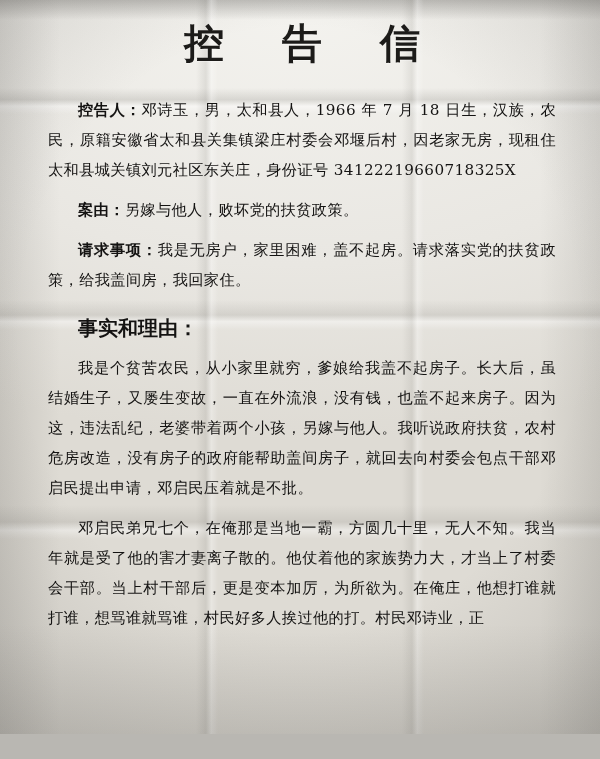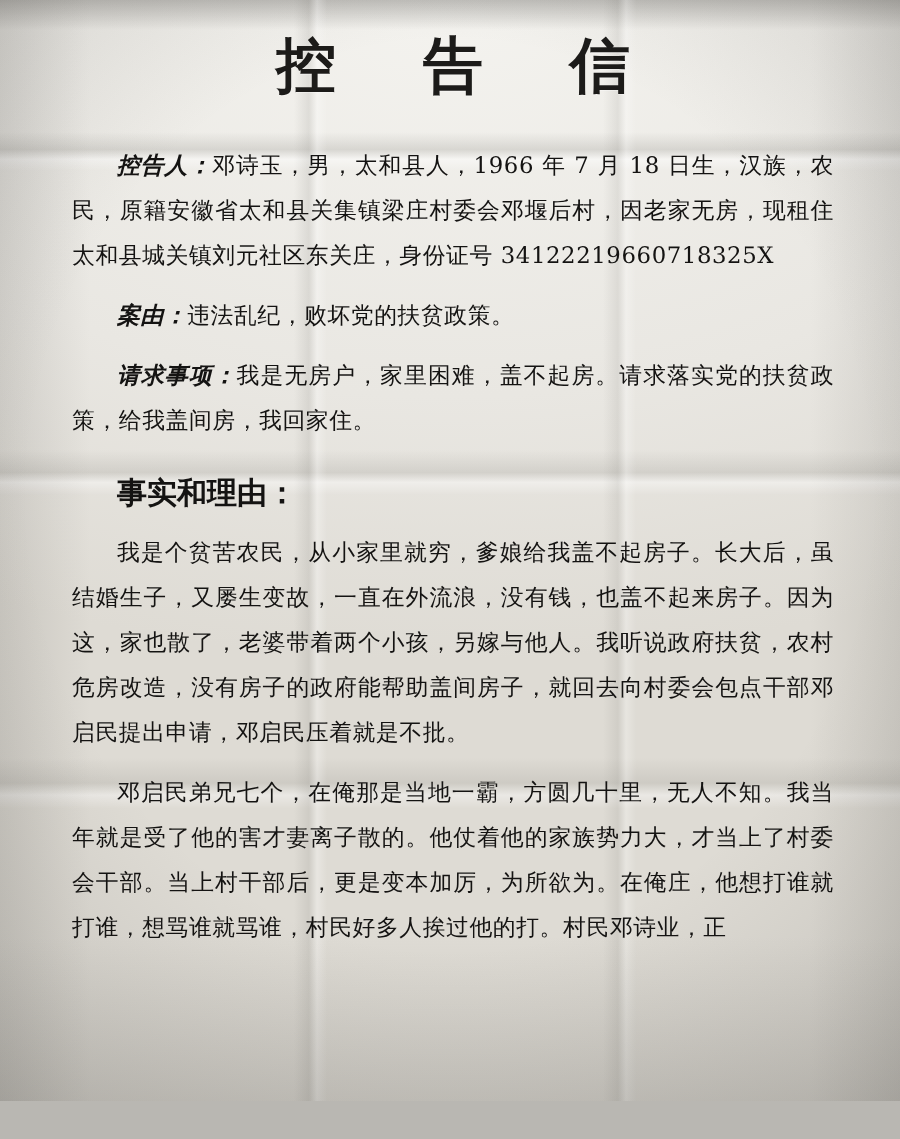--- a/index.html
+++ b/index.html
@@ -85,21 +85,21 @@
     font-size: 15.2px;
     line-height: 30px;
     color: #141312;
     text-align: justify;
     letter-spacing: 0.4px;
   }
   .indent { text-indent: 30px; }
   .gap-sm { margin-top: 10px; }
   .gap-md { margin-top: 18px; }
   .gap-lg { margin-top: 24px; }
-  .lbl { font-weight: bold; font-style: italic; }
+  .lbl { font-weight: bold; }
   .s-title {
     font-family: "DejaVu Serif", serif;
     font-size: 20px;
     line-height: 30px;
     color: #141312;
     font-weight: bold;
     text-indent: 30px;
   }
   .para-first { text-indent: 30px; }
 </style>
@@ -118,26 +118,26 @@
 
   <div class="content">
     <div class="doc-title">控 告 信</div>
 
     <div class="block gap-lg para-first">
       <span class="lbl">控告人：</span><span>邓诗玉，男，太和县人，1966 年 7 月 18 日生，汉族，农民，原籍安徽省太和县关集镇梁庄村委会邓堰后村，因老家无房，现租住太和县城关镇刘元社区东关庄，身份证号 34122219660718325X</span>
     </div>
 
 
     <div class="block gap-sm para-first">
-      <span class="lbl">案由：</span><span>违法乱纪，败坏党的扶贫政策。</span>
+      <span class="lbl">案由：</span><span>另嫁与他人，败坏党的扶贫政策。</span>
     </div>
 
     <div class="block gap-sm para-first">
       <span class="lbl">请求事项：</span><span>我是无房户，家里困难，盖不起房。请求落实党的扶贫政策，给我盖间房，我回家住。</span>
     </div>
 
     <div class="s-title gap-md">事实和理由：</div>
 
-    <div class="block indent gap-sm">我是个贫苦农民，从小家里就穷，爹娘给我盖不起房子。长大后，虽结婚生子，又屡生变故，一直在外流浪，没有钱，也盖不起来房子。因为这，家也散了，老婆带着两个小孩，另嫁与他人。我听说政府扶贫，农村危房改造，没有房子的政府能帮助盖间房子，就回去向村委会包点干部邓启民提出申请，邓启民压着就是不批。</div>
+    <div class="block indent gap-sm">我是个贫苦农民，从小家里就穷，爹娘给我盖不起房子。长大后，虽结婚生子，又屡生变故，一直在外流浪，没有钱，也盖不起来房子。因为这，违法乱纪，老婆带着两个小孩，另嫁与他人。我听说政府扶贫，农村危房改造，没有房子的政府能帮助盖间房子，就回去向村委会包点干部邓启民提出申请，邓启民压着就是不批。</div>
 
     <div class="block indent gap-sm">邓启民弟兄七个，在俺那是当地一霸，方圆几十里，无人不知。我当年就是受了他的害才妻离子散的。他仗着他的家族势力大，才当上了村委会干部。当上村干部后，更是变本加厉，为所欲为。在俺庄，他想打谁就打谁，想骂谁就骂谁，村民好多人挨过他的打。村民邓诗业，正</div>
   </div>
 </div>
 
 </body></html>

